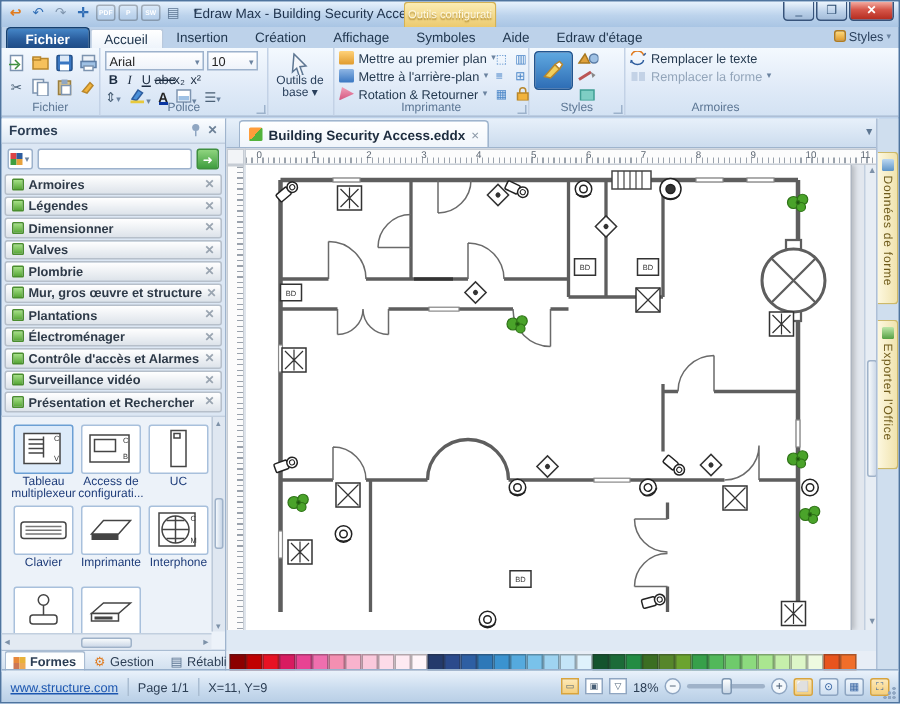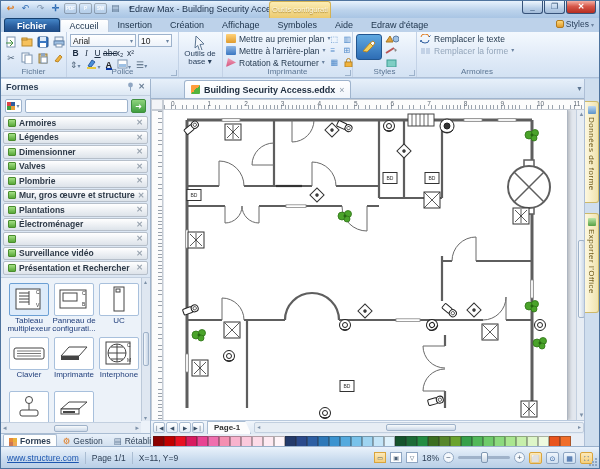--- a/index.html
+++ b/index.html
@@ -64,21 +64,21 @@
   .gvsb{position:absolute;right:0;top:0;bottom:12px;width:9px;background:#dfe7f1;border-left:1px solid #bcc9d9}
   .gvsb .th{position:absolute;left:1px;right:1px;top:38%;height:34px;background:linear-gradient(90deg,#f4f8fc,#c7d5e6);border:1px solid #9fb2c9;border-radius:2px}
   .ghsb{position:absolute;left:0;right:9px;bottom:0;height:11px;background:#e3eaf3;border-top:1px solid #c2cfdf;display:flex;align-items:center;justify-content:space-between;padding:0 2px;color:#7d91a8;font-size:7px}
   .ghsb .th{width:34px;height:7px;background:linear-gradient(#f7fafc,#cdd9e8);border:1px solid #9fb2c9;border-radius:2px}
   .side-tabs{height:15px;display:flex;gap:1px;background:linear-gradient(#e9f1fa,#cfdeee);border-top:1px solid #a9bcd2;align-items:flex-end;padding-left:2px;flex:0 0 auto}
   .side-tab{padding:0 5px;height:14px;line-height:13px;font-size:8.5px;display:flex;gap:3px;align-items:center;color:#2c3e54;white-space:nowrap}
   .side-tab.active{background:#fdfefe;border:1px solid #a9bcd2;border-bottom:none;border-radius:2px 2px 0 0;font-weight:bold}
 
   
   .canvas{position:absolute;left:150px;top:78px;width:435px;height:369px;background:#dfe9f4}
-  .doc-tabbar{position:absolute;left:0;top:0;right:0;height:20px;background:linear-gradient(#e7f0fa,#ccdcee);border-bottom:1px solid #9fb4cd;display:flex;align-items:flex-end;padding-left:33px}
+  .doc-tabbar{position:absolute;left:0;top:0;right:0;height:20px;background:linear-gradient(#e7f0fa,#ccdcee);border-bottom:1px solid #9fb4cd;display:flex;align-items:flex-end;padding-left:8px}
   .doc-tab{height:18px;background:linear-gradient(#ffffff,#f0f5fb);border:1px solid #9fb4cd;border-bottom:none;border-radius:3px 3px 0 0;display:flex;align-items:center;gap:4px;padding:0 6px;font-weight:bold;font-size:9px;color:#1d2c3e}
   .doc-ico{width:9px;height:9px;background:linear-gradient(135deg,#ff9d3b 50%,#53b33c 50%);border-radius:1px}
   .tab-x{color:#8c99a8;font-weight:normal}
   .tab-ovf{position:absolute;right:3px;top:6px;color:#5d7692;font-size:7px}
   .hruler{position:absolute;left:12px;top:20px;right:0;height:11px;background:#fcfcfc;border:1px solid #c6ccd4;border-right:none;overflow:hidden}
   .hruler .ticks{position:absolute;left:0;right:0;bottom:0;height:4px;background:repeating-linear-gradient(90deg,#9aa2ac 0,#9aa2ac .8px,transparent .8px,transparent 3.66px)}
   .rnum{position:absolute;top:0;font-size:6.5px;color:#5c6672}
   .vruler{position:absolute;left:0;top:31px;bottom:28px;width:12px;background:#fcfcfc;border:1px solid #c6ccd4;border-bottom:none;overflow:hidden}
   .vruler .ticks{position:absolute;top:0;bottom:0;right:0;width:4px;background:repeating-linear-gradient(#9aa2ac 0,#9aa2ac .8px,transparent .8px,transparent 3.66px)}
   .rcorner{position:absolute;left:0;top:20px;width:12px;height:11px;background:#f2f4f7;border:1px solid #c6ccd4}
@@ -416,20 +416,21 @@
         </div>
 
         <div class="stencil">
           <span class="bk"></span>
           <span>Électroménager</span>
           <span class="stx">✕</span>
         </div>
 
         <div class="stencil">
           <span class="bk"></span>
+          <span>Contrôle d'accès et Alarmes</span>
           <span class="stx">✕</span>
         </div>
 
         <div class="stencil">
           <span class="bk"></span>
           <span>Surveillance vidéo</span>
           <span class="stx">✕</span>
         </div>
 
         <div class="stencil">
@@ -453,21 +454,21 @@
         </div>
         <div class="cell">
           <div class="thumb">
               <svg width="32" height="26">
                 <rect x="2" y="4" width="26" height="18" fill="#fff" stroke="#444"></rect>
                 <rect x="5" y="7" width="14" height="8" fill="#fff" stroke="#444"></rect>
                 <text x="24" y="9" font-size="5" fill="#333">C</text>
                 <text x="24" y="20" font-size="5" fill="#333">B</text>
               </svg>
             </div>
-          <div class="clbl">Panneau de configurati...</div>
+          <div class="clbl">Access de configurati...</div>
         </div>
         <div class="cell">
           <div class="thumb">
               <svg width="32" height="28">
                 <rect x="11" y="2" width="10" height="24" fill="#fff" stroke="#444"></rect>
                 <rect x="13" y="4" width="4" height="3" fill="none" stroke="#444"></rect>
               </svg>
             </div>
           <div class="clbl">UC</div>
         </div>
@@ -802,32 +803,20 @@
         </g>
       </svg>
     </div>
 
     <div class="vscroll">
         <span class="arr" style="top:0">▲</span>
         <div class="th"></div>
         <span class="arr" style="bottom:0">▼</span>
       </div>
 
-    <div class="pagenav">
-      <span class="nvb">❘◀</span>
-      <span class="nvb">◀</span>
-      <span class="nvb">▶</span>
-      <span class="nvb">▶❘</span>
-      <span class="page-tab">Page-1</span>
-      <div class="hscroll">
-          <span class="a" style="left:2px">◂</span>
-          <div class="th"></div>
-          <span class="a" style="right:2px">▸</span>
-        </div>
-    </div>
 
     <div class="palette">
 
     <span class="swatch" style="background: rgb(139, 0, 0);"></span>
         <span class="swatch" style="background: rgb(192, 0, 0);"></span>
         <span class="swatch" style="background: rgb(232, 17, 35);"></span>
         <span class="swatch" style="background: rgb(216, 27, 96);"></span>
         <span class="swatch" style="background: rgb(232, 67, 147);"></span>
         <span class="swatch" style="background: rgb(239, 111, 174);"></span>
         <span class="swatch" style="background: rgb(244, 143, 177);"></span>

